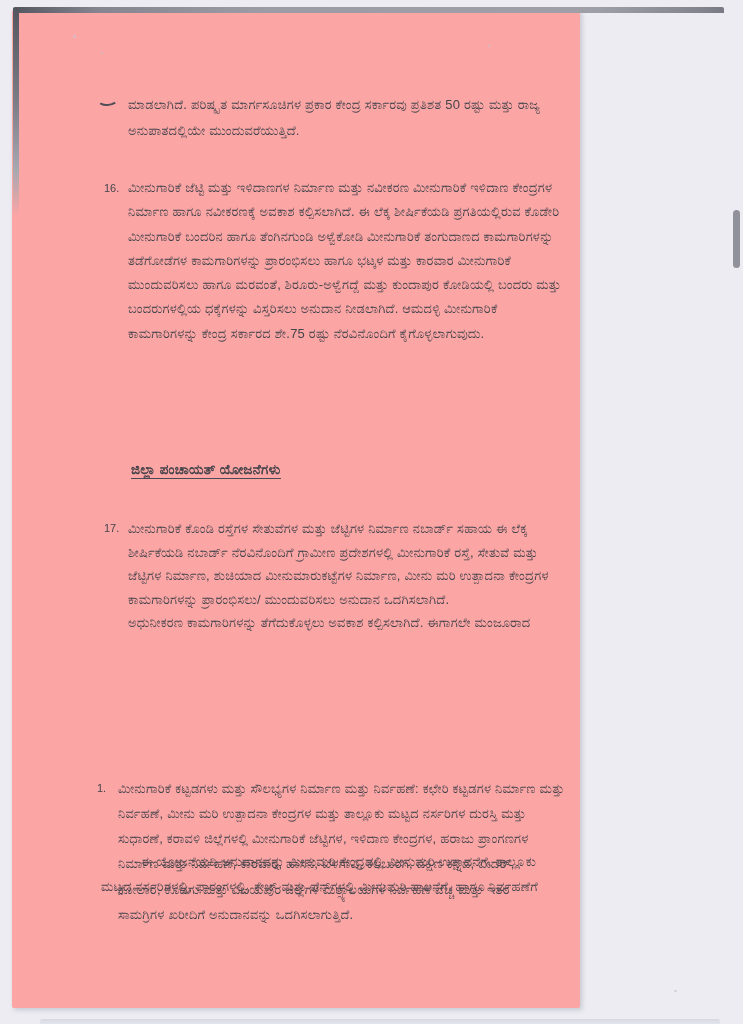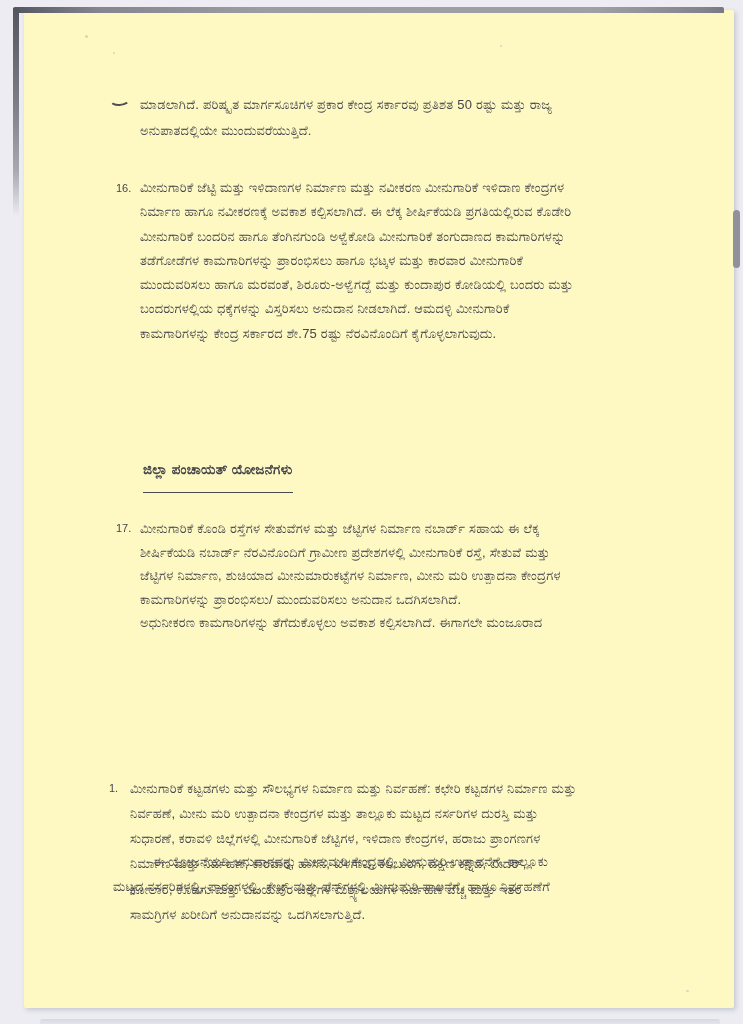--- a/index.html
+++ b/index.html
@@ -8,23 +8,23 @@
     background: #ececf2;
     overflow: hidden;
     position: relative;
     font-family: "Liberation Sans", "DejaVu Sans", sans-serif;
   }
   .viewer { position: absolute; inset: 0; }
 
   
   .paper {
     position: absolute;
-    left: 24px; top: 10px;
-    width: 710px; height: 998px;
-    background: #fef9c3;
+    left: 12px; top: 10px;
+    width: 568px; height: 998px;
+    background: #fca5a5;
     border-radius: 2px;
     box-shadow: 2px 2px 5px rgba(70,70,95,0.22);
   }
   
   .edge-top {
     position: absolute; left: 13px; top: 7px;
     width: 711px; height: 6px;
     background: linear-gradient(to right,
       #54565f 0%, #84858e 12%, #9b9ca4 35%, #9e9fa7 82%, #82838c 97%, #787982 100%);
     border-radius: 2px 2px 0 0;
@@ -55,21 +55,21 @@
     color: #45454c; font-size: 11px;
   }
   .numblock { position: relative; }
 
   .section-heading {
     position: absolute;
     left: 119px; top: 452px;
     font-size: 13.5px; font-weight: 600;
     color: #43434a;
     border-bottom: 1.5px solid #4a4a52;
-    padding-bottom: 14px;
+    padding-bottom: 0;
     letter-spacing: 0.3px;
     white-space: nowrap;
   }
 
   
   .pen-mark {
     position: absolute;
     left: 85px; top: 83px;
     width: 17px; height: 9px;
     border: 2px solid transparent;

